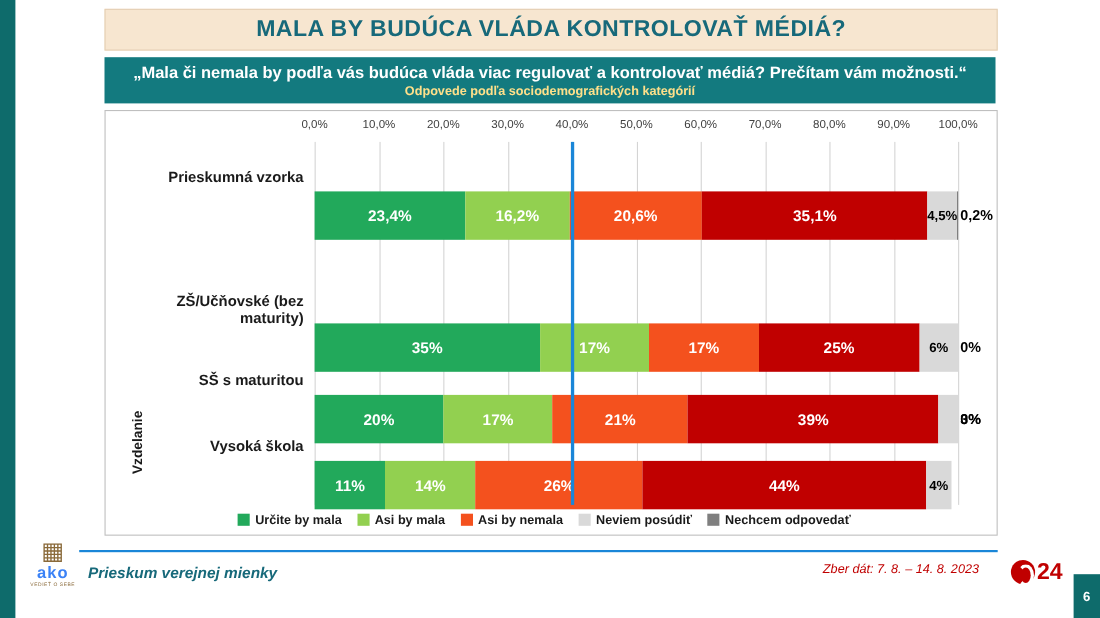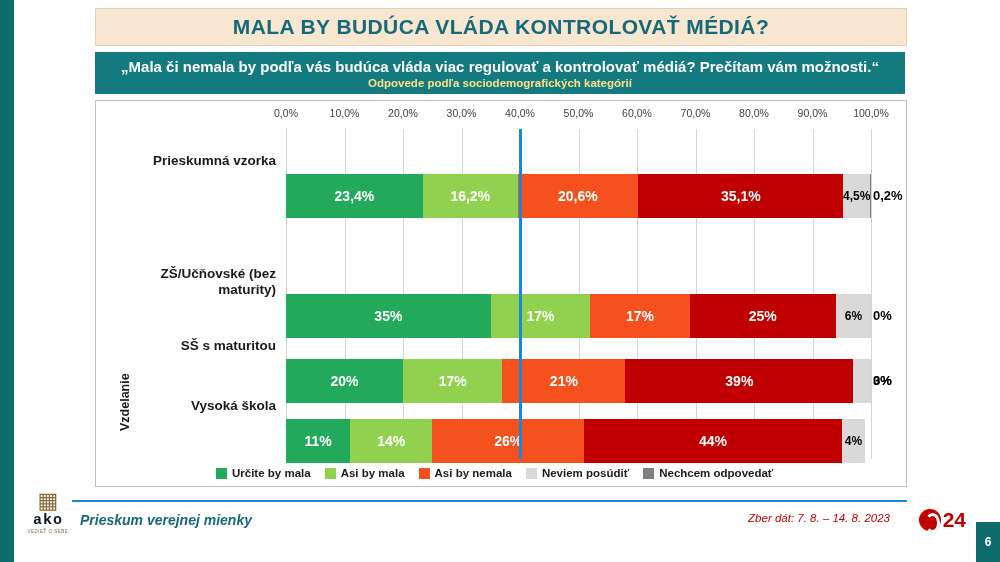--- a/index.html
+++ b/index.html
@@ -66,30 +66,30 @@
     line-height:1.15;
   }
   .group-label{
     position:absolute;font-size:12.5px;font-weight:bold;color:#1a1a1a;
     transform:rotate(-90deg);transform-origin:left top;white-space:nowrap;
   }
   .legend{
     position:absolute;left:120px;top:362px;width:660px;height:20px;
     display:flex;align-items:center;gap:14px;
   }
-  .legend .item{display:flex;align-items:flex-end;gap:5px;font-size:11.5px;color:#1a1a1a;font-weight:bold;}
+  .legend .item{display:flex;align-items:flex-start;gap:5px;font-size:11.5px;color:#1a1a1a;font-weight:bold;}
   .legend .sw{width:11px;height:11px;display:inline-block;}
 
   
   .footer-line{position:absolute;left:72px;top:500px;width:835px;height:2px;background:#1a86d8;}
   .footer-text{position:absolute;left:80px;top:512px;font-size:14px;font-style:italic;font-weight:bold;color:#17697a;}
   .footer-right{position:absolute;right:110px;top:512px;font-size:11.5px;font-style:italic;font-weight:normal;color:#c00000;}
   .logo-ako{position:absolute;left:18px;top:490px;width:60px;height:60px;text-align:center;}
   .logo-ako .mark{font-size:22px;color:#8a6a3a;line-height:1;}
-  .logo-ako .nm{font-size:15px;font-weight:bold;color:#0f172a;letter-spacing:1px;font-family:Liberation Mono, monospace;}
+  .logo-ako .nm{font-size:15px;font-weight:bold;color:#3b82f6;letter-spacing:1px;}
   .logo-ako .sl{font-size:4.5px;color:#8a6a3a;letter-spacing:.5px;}
   .logo24{position:absolute;right:34px;top:508px;display:flex;align-items:center;gap:2px;}
   .logo24 .circ{width:22px;height:22px;border-radius:50%;background:#c00000;display:inline-block;position:relative;}
   .logo24 .circ:after{content:"";position:absolute;left:6px;top:4px;width:9px;height:14px;border:3px solid #fff;border-radius:50%;border-left-color:transparent;}
   .logo24 .n{font-size:21px;font-weight:bold;color:#c00000;}
 </style>
 </head>
 <body>
 
 <div class="left-bar"></div>

